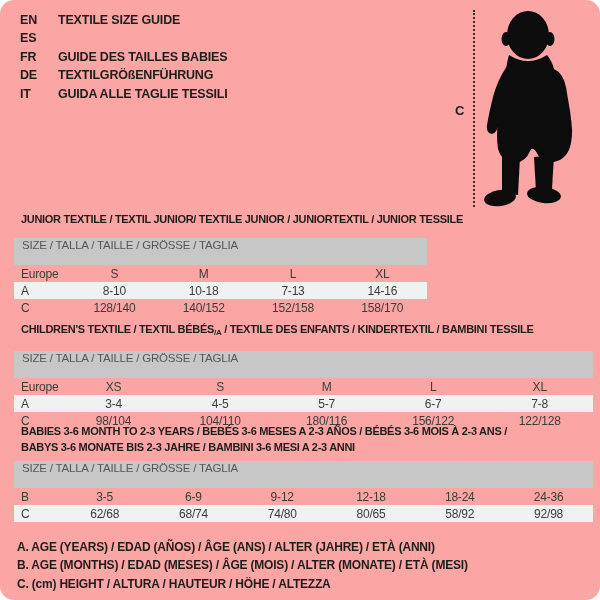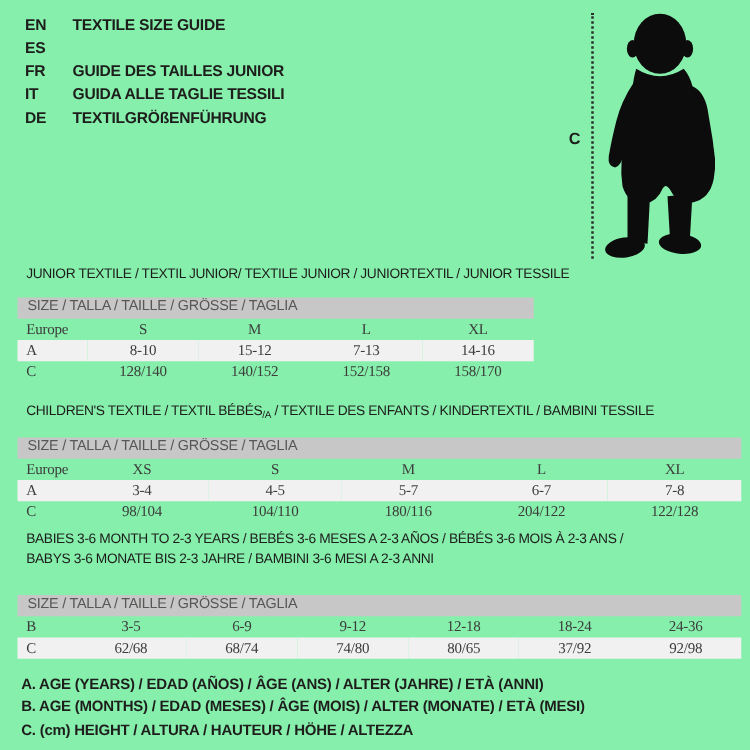--- a/index.html
+++ b/index.html
@@ -5,49 +5,49 @@
   :root{
     --size-bar-bg:#c7c7c7;
     --row-stripe-bg:#f1f1f1;
     --title-text:#1d1d1b;
     --table-text:#3c3c3b;
     --bar-text:#575756;
     --silhouette:#0c0c0c;
   }
   *{margin:0;padding:0;box-sizing:border-box;}
   body{background:#ffffff;font-family:"Liberation Sans","DejaVu Sans",sans-serif;}
-  #canvas{position:relative;width:600px;height:600px;background:#86efac;overflow:hidden;}
+  #canvas{position:relative;width:600px;height:600px;background:#fca5a5;overflow:hidden;border-radius:14px;}
 
   
   .lang-block{position:absolute;left:20px;top:11px;font-size:12.5px;font-weight:700;
     line-height:18.4px;color:var(--title-text);letter-spacing:-0.2px;}
   .lang-row{display:flex;}
   .lang-code{width:38px;flex:0 0 38px;}
 
   
   .dotted-line{position:absolute;left:473px;top:10px;height:197px;width:0;
     border-left:2px dotted #2e2e2e;}
   .c-marker{position:absolute;left:455px;top:103px;font-size:13px;font-weight:700;
     color:var(--title-text);}
   .baby-svg{position:absolute;left:478px;top:9px;width:100px;height:200px;}
 
   
   .section{position:absolute;left:14px;}
   .sec1{top:213px;width:413px;}
   .sec2{top:323px;width:579px;}
   .sec3{top:424px;width:579px;}
-  .tbl-title{font-size:11px;font-weight:400;color:var(--title-text);
+  .tbl-title{font-size:11px;font-weight:700;color:var(--title-text);
     letter-spacing:-0.3px;white-space:nowrap;margin-left:7px;line-height:13px;
     margin-bottom:12px;}
-  .sec3 .tbl-title{line-height:15.5px;margin-bottom:21px;}
+  .sec3 .tbl-title{line-height:15.5px;margin-bottom:6px;}
   .tsub{font-size:8px;vertical-align:-2px;}
-  .size-bar{height:17px;line-height:15px;background:var(--size-bar-bg);
+  .size-bar{height:27px;line-height:15px;background:var(--size-bar-bg);
     color:var(--bar-text);font-size:11.5px;padding-left:8px;letter-spacing:-0.2px;
     white-space:nowrap;}
-  table{width:100%;border-collapse:collapse;table-layout:fixed;font-family:Liberation Serif, serif;}
+  table{width:100%;border-collapse:collapse;table-layout:fixed;}
   td{height:17px;font-size:12px;color:var(--table-text);text-align:center;
     vertical-align:middle;letter-spacing:-0.2px;}
   td.lab{text-align:left;padding-left:7px;}
   tr:nth-child(even) td{background:var(--row-stripe-bg);}
   .c-lab4{width:13.5%;} .c-dat4{width:21.625%;}
   .c-lab5{width:8%;}   .c-dat5{width:18.4%;}
   .c-lab6{width:8%;}   .c-dat6{width:15.333%;}
 
   
   .legend{position:absolute;left:17px;top:538px;font-size:12px;font-weight:700;
@@ -61,29 +61,29 @@
   <div class="lang-block">
     <div class="lang-row">
       <span class="lang-code">EN</span>
       <span class="lang-label">TEXTILE SIZE GUIDE</span>
     </div>
     <div class="lang-row">
       <span class="lang-code">ES</span>
     </div>
     <div class="lang-row">
       <span class="lang-code">FR</span>
-      <span class="lang-label">GUIDE DES TAILLES JUNIOR</span>
+      <span class="lang-label">GUIDE DES TAILLES BABIES</span>
+    </div>
+    <div class="lang-row">
+      <span class="lang-code">DE</span>
+      <span class="lang-label">TEXTILGRÖßENFÜHRUNG</span>
     </div>
     <div class="lang-row">
       <span class="lang-code">IT</span>
       <span class="lang-label">GUIDA ALLE TAGLIE TESSILI</span>
-    </div>
-    <div class="lang-row">
-      <span class="lang-code">DE</span>
-      <span class="lang-label">TEXTILGRÖßENFÜHRUNG</span>
     </div>
   </div>
 
   <div class="dotted-line"></div>
   <div class="c-marker">C</div>
   <svg class="baby-svg" viewBox="0 0 100 200" aria-hidden="true">
     <g fill="#0c0c0c">
       <ellipse cx="50" cy="26" rx="21" ry="24"></ellipse>
       <ellipse cx="28" cy="30" rx="4.5" ry="7"></ellipse>
       <ellipse cx="72" cy="30" rx="4.5" ry="7"></ellipse>
@@ -113,21 +113,21 @@
         <tr>
           <td class="lab">Europe</td>
           <td>S</td>
           <td>M</td>
           <td>L</td>
           <td>XL</td>
         </tr>
         <tr>
           <td class="lab">A</td>
           <td>8-10</td>
-          <td>15-12</td>
+          <td>10-18</td>
           <td>7-13</td>
           <td>14-16</td>
         </tr>
         <tr>
           <td class="lab">C</td>
           <td>128/140</td>
           <td>140/152</td>
           <td>152/158</td>
           <td>158/170</td>
         </tr>
@@ -162,21 +162,21 @@
           <td>4-5</td>
           <td>5-7</td>
           <td>6-7</td>
           <td>7-8</td>
         </tr>
         <tr>
           <td class="lab">C</td>
           <td>98/104</td>
           <td>104/110</td>
           <td>180/116</td>
-          <td>204/122</td>
+          <td>156/122</td>
           <td>122/128</td>
         </tr>
       </tbody>
     </table>
   </div>
 
   <div class="section sec3">
     <div class="tbl-title">
       <div>BABIES 3-6 MONTH TO 2-3 YEARS / BEBÉS 3-6 MESES A 2-3 AÑOS / BÉBÉS 3-6 MOIS À 2-3 ANS /</div>
       <div>BABYS 3-6 MONATE BIS 2-3 JAHRE / BAMBINI 3-6 MESI A 2-3 ANNI</div>
@@ -201,21 +201,21 @@
           <td>12-18</td>
           <td>18-24</td>
           <td>24-36</td>
         </tr>
         <tr>
           <td class="lab">C</td>
           <td>62/68</td>
           <td>68/74</td>
           <td>74/80</td>
           <td>80/65</td>
-          <td>37/92</td>
+          <td>58/92</td>
           <td>92/98</td>
         </tr>
       </tbody>
     </table>
   </div>
 
   <div class="legend">
     <div>A. AGE (YEARS) / EDAD (AÑOS) / ÂGE (ANS) / ALTER (JAHRE) / ETÀ (ANNI)</div>
     <div>B. AGE (MONTHS) / EDAD (MESES) / ÂGE (MOIS) / ALTER (MONATE) / ETÀ (MESI)</div>
     <div>C. (cm) HEIGHT / ALTURA / HAUTEUR / HÖHE / ALTEZZA</div>

